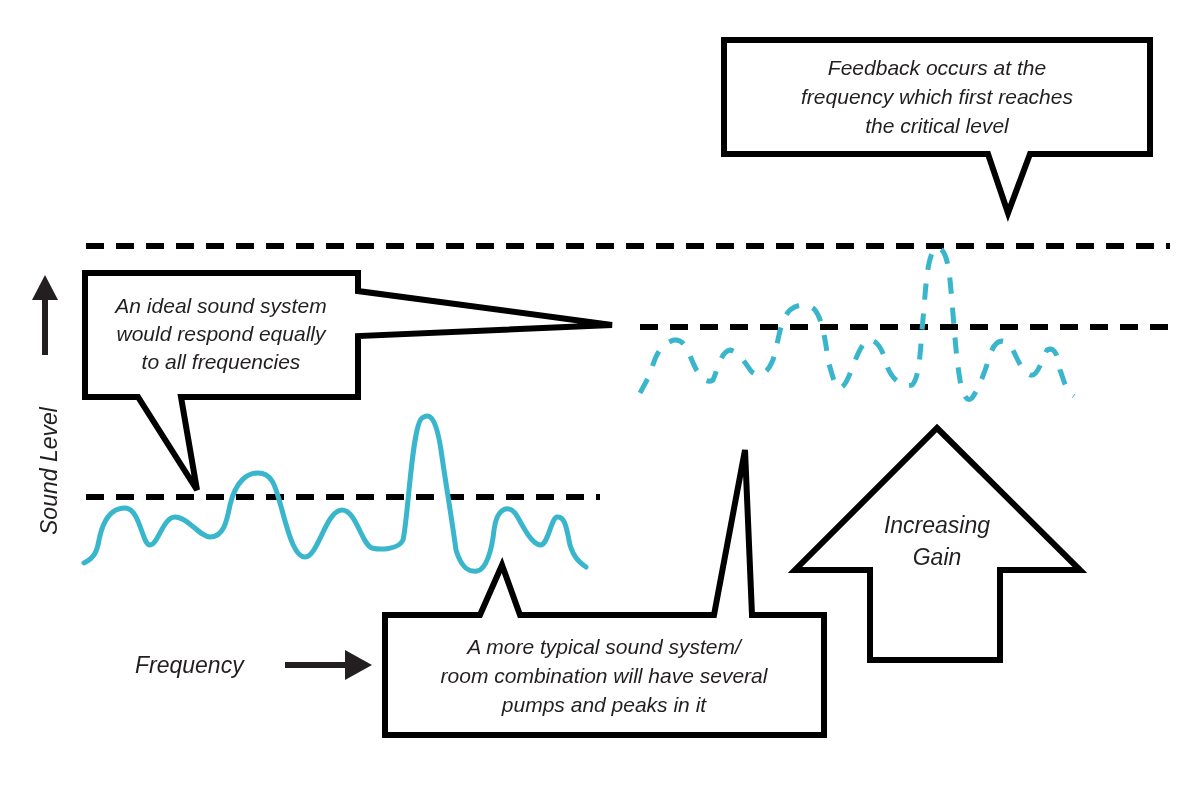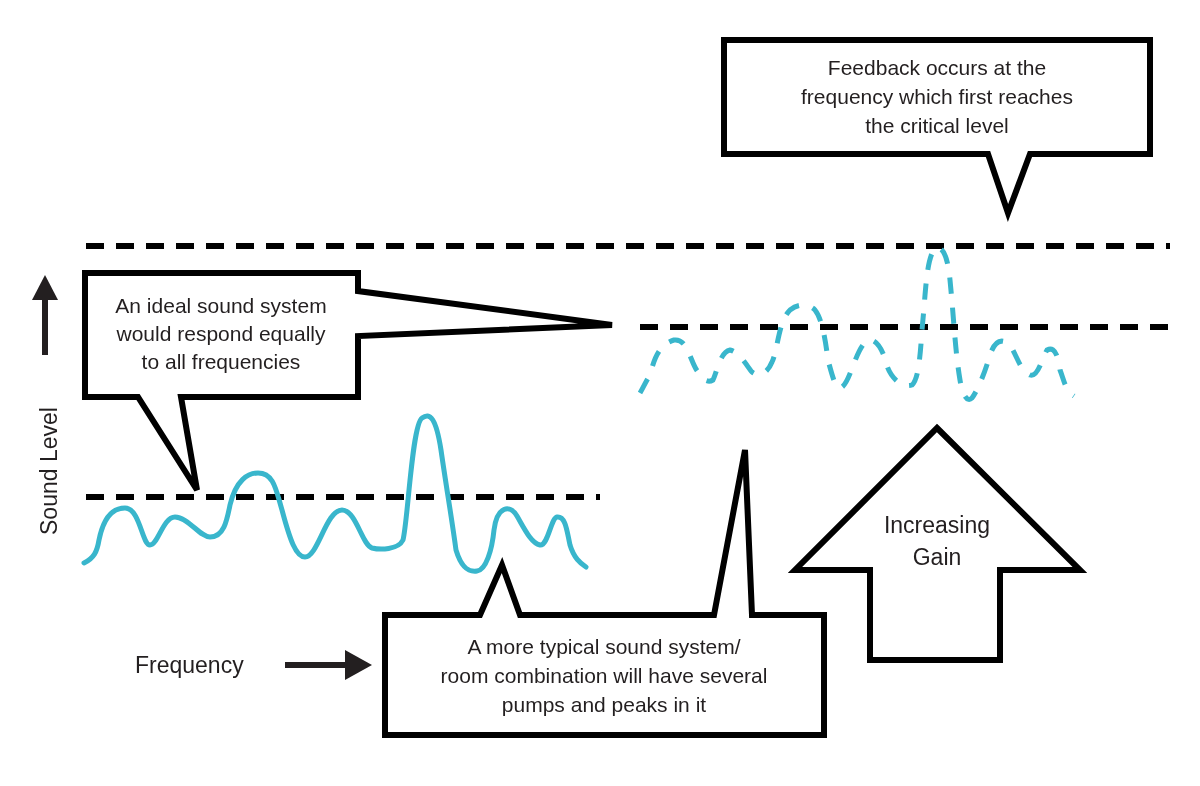--- a/index.html
+++ b/index.html
@@ -1,17 +1,17 @@
 <!DOCTYPE html>
 <html><head>
 <meta charset="utf-8">
 <style>
   html, body { margin:0; padding:0; background:#ffffff; }
   body { width:1200px; height:786px; overflow:hidden; font-family:"Liberation Sans", sans-serif; }
-  #stage { position:absolute; left:0; top:0; width:1200px; height:786px; }
+  #stage { position:absolute; left:0; top:0; width:1200px; height:786px;font-style:italic; }
   svg text { font-family:"Liberation Sans", sans-serif; fill:#231f20; }
   .callout { fill:#ffffff; stroke:#000000; stroke-width:6; stroke-linejoin:miter; }
   .guide { stroke:#000000; stroke-width:6; stroke-dasharray:18 12; fill:none; }
   .curve-solid { fill:none; stroke:#39b6cc; stroke-width:5; stroke-linecap:round; stroke-linejoin:round; }
   .curve-dashed { fill:none; stroke:#39b6cc; stroke-width:5; stroke-dasharray:16 14; }
   .arrow-line { stroke:#231f20; stroke-width:6; }
   .arrow-head { fill:#231f20; }
   .ctext { font-size:21px; text-anchor:middle; }
   .ltext { font-size:23px; }
 </style>

